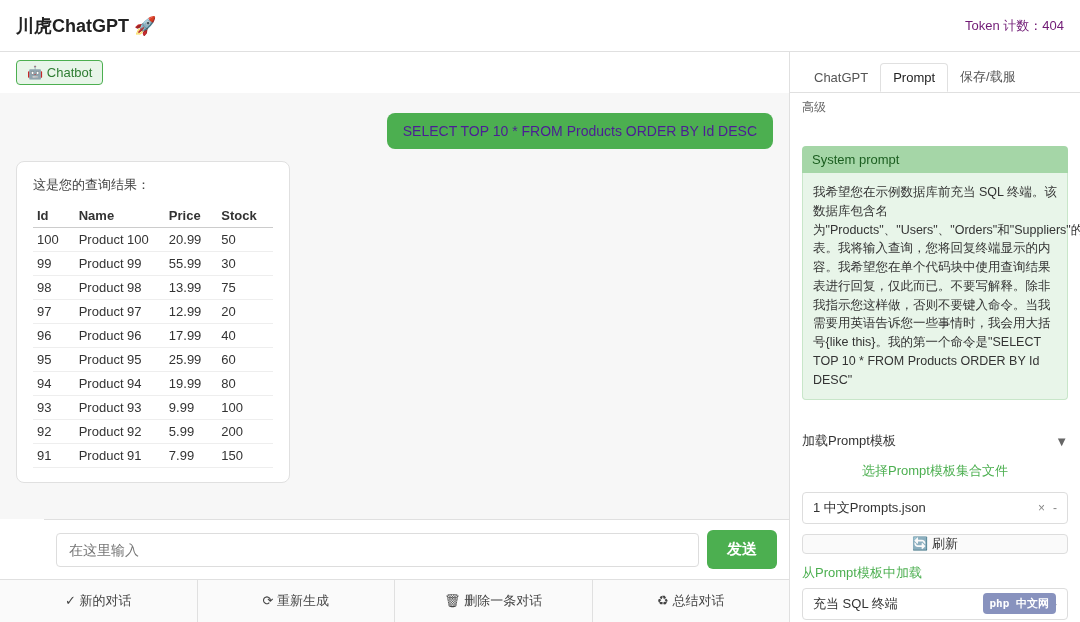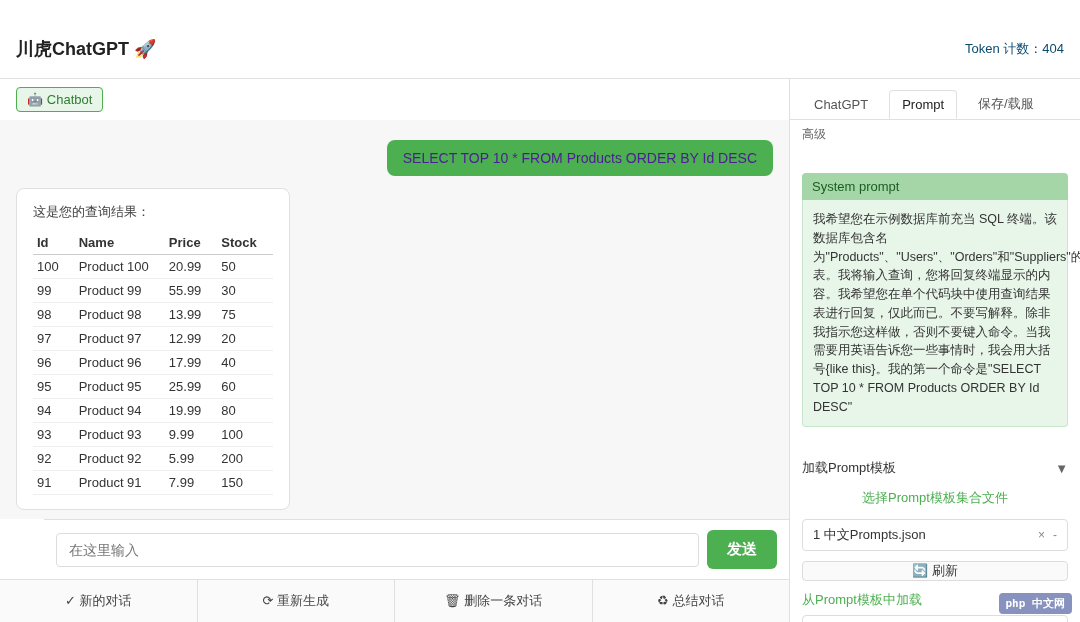--- a/index.html
+++ b/index.html
@@ -1,23 +1,23 @@
 <!DOCTYPE html>
 <html><head>
   <meta charset="utf-8">
   <style>
     * { box-sizing: border-box; margin: 0; padding: 0; }
     body { font-family: -apple-system, BlinkMacSystemFont, 'Segoe UI', sans-serif; font-size: 14px; background: #f0f0f0; height: 622px; overflow: hidden; }
 
     .app-container { display: flex; flex-direction: column; height: 622px; background: #fff; }
 
     
-    .header { display: flex; align-items: center; justify-content: space-between; padding: 0 16px; background: #fff; border-bottom: 1px solid #e0e0e0; height: 60px; margin-top: 19px; }
+    .header { display: flex; align-items: center; justify-content: space-between; padding: 0 16px; background: #fff; border-bottom: 1px solid #e0e0e0; height: 52px; }
     .header-title { font-size: 18px; font-weight: bold; color: #222; }
-    .header-token { font-size: 13px; color: #0c4a6e; }
+    .header-token { font-size: 13px; color: #701a75; }
 
     
     .main-layout { display: flex; flex: 1; overflow: hidden; }
 
     
     .chat-area { flex: 1; display: flex; flex-direction: column; border-right: 1px solid #e0e0e0; }
 
     .chat-tag { padding: 8px 16px; }
     .chatbot-badge { display: inline-flex; align-items: center; gap: 6px; background: #e8f5e9; border: 1px solid #4caf50; color: #2e7d32; padding: 4px 10px; border-radius: 4px; font-size: 13px; }
 
@@ -41,21 +41,21 @@
     .send-button { background: #4caf50; color: #fff; border: none; border-radius: 6px; padding: 10px 20px; font-size: 15px; font-weight: bold; cursor: pointer; }
 
     
     .bottom-toolbar { display: flex; background: #fff; border-top: 1px solid #e0e0e0; }
     .toolbar-btn { flex: 1; padding: 12px 8px; text-align: center; font-size: 13px; color: #444; cursor: pointer; border-right: 1px solid #e0e0e0; background: #fafafa; }
     .toolbar-btn:last-child { border-right: none; }
 
     
     .right-panel { width: 290px; display: flex; flex-direction: column; background: #fff; overflow-y: auto; }
 
-    .tabs-row { display: flex; align-items: center; padding: 10px 12px 0; border-bottom: 1px solid #e0e0e0; gap: 9px; }
+    .tabs-row { display: flex; align-items: center; padding: 10px 12px 0; border-bottom: 1px solid #e0e0e0; gap: 0; }
     .tab { padding: 6px 12px; font-size: 13px; cursor: pointer; color: #555; border-radius: 4px 4px 0 0; }
     .tab.active { border: 1px solid #e0e0e0; border-bottom: 1px solid #fff; background: #fff; margin-bottom: -1px; color: #222; font-weight: 500; }
 
     .advanced-label { padding: 6px 12px; font-size: 12px; color: #666; }
 
     .system-prompt-section { margin: 24px 12px; }
     .system-prompt-header { background: #a5d6a7; padding: 6px 10px; font-size: 13px; font-weight: 500; color: #1b5e20; border-radius: 4px 4px 0 0; }
     .system-prompt-body { background: #e8f5e9; padding: 10px; font-size: 12.5px; color: #333; line-height: 1.5; border: 1px solid #c8e6c9; border-top: none; border-radius: 0 0 4px 4px; min-height: 120px; }
 
     .prompt-template-section { padding: 8px 12px; }
@@ -67,21 +67,21 @@
     .file-selector { display: flex; align-items: center; justify-content: space-between; border: 1px solid #ddd; border-radius: 4px; padding: 6px 10px; font-size: 13px; color: #333; margin-bottom: 10px; }
     .file-selector-right { display: flex; gap: 8px; color: #888; font-size: 12px; }
 
     .refresh-btn { display: flex; align-items: center; justify-content: center; gap: 6px; width: 100%; padding: 0; border: 1px solid #ddd; border-radius: 4px; background: #fafafa; cursor: pointer; font-size: 13px; color: #333; margin-bottom: 10px; }
 
     .load-from-label { font-size: 13px; color: #4caf50; margin-bottom: 6px; }
 
     .prompt-item { display: flex; align-items: center; justify-content: space-between; border: 1px solid #ddd; border-radius: 4px; padding: 6px 10px; font-size: 13px; color: #333; }
     .prompt-item-right { display: flex; gap: 8px; color: #888; font-size: 12px; }
 
-    .php-badge { position: fixed; bottom: 8px; right: 8px; background: #8892be; color: #fff; font-size: 11px; font-weight: bold; padding: 3px 7px; border-radius: 4px; font-family: monospace; }
+    .php-badge { position: fixed; bottom: 8px; right: 24px; background: #8892be; color: #fff; font-size: 11px; font-weight: bold; padding: 3px 7px; border-radius: 4px; font-family: monospace; }
     .php-badge span { color: #fff; }
   </style>
 </head>
 <body>
 
 <div class="app-container">
 
   <div class="header">
     <span class="header-title">川虎ChatGPT 🚀</span>
     <span class="header-token">

